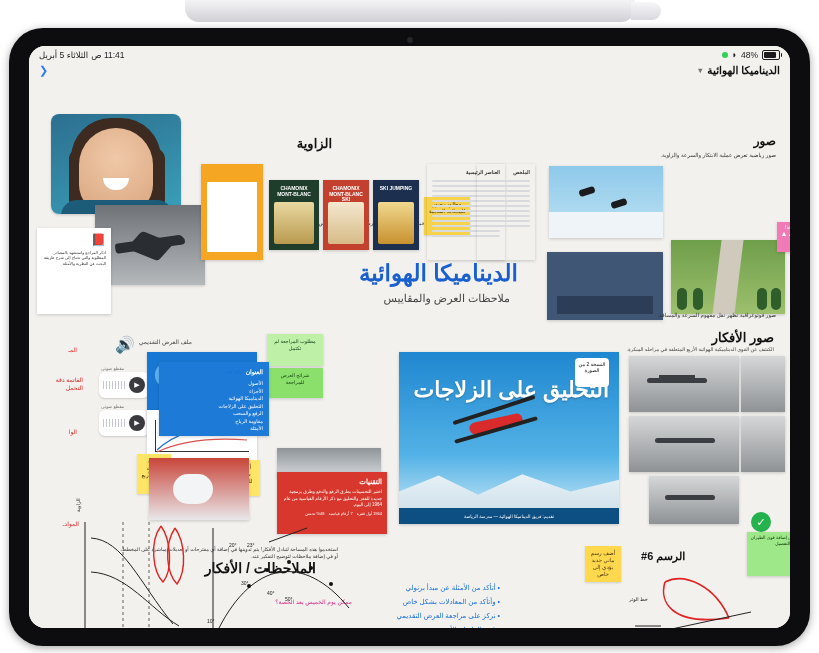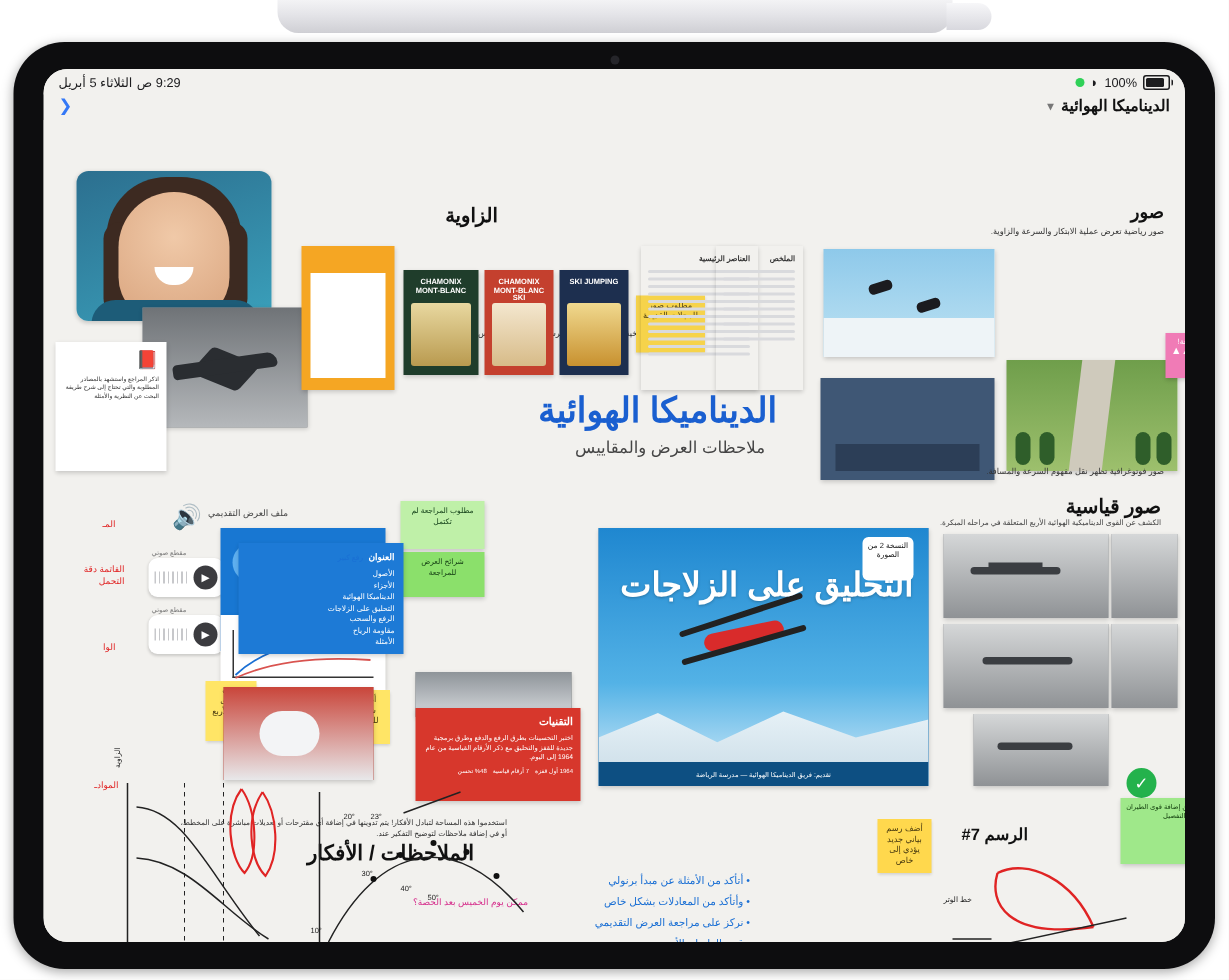--- a/index.html
+++ b/index.html
@@ -214,26 +214,26 @@
 
   <div class="device">
     <div class="camera"></div>
     <div class="screen">
 
       <div class="statusbar">
         <div class="sb-right">
           <span class="batt">
               <i></i>
             </span>
-          <span>100%</span>
+          <span>48%</span>
           <span class="wifi">◗</span>
           <span class="green-dot"></span>
         </div>
         <div class="sb-left">
-          <span>9:29 ص</span>
+          <span>11:41 ص</span>
           <span>الثلاثاء 5 أبريل</span>
         </div>
       </div>
 
       <div class="apptitle">
         <span>الديناميكا الهوائية</span>
         <span class="chev">▾</span>
       </div>
       <div class="backbtn">❮</div>
 
@@ -418,21 +418,21 @@
           <div class="jumper">
             <div class="jski1"></div>
               <div class="jbody"></div>
               <div class="jski2"></div>
           </div>
           <div class="title">التحليق على الزلاجات</div>
           <div class="badge">النسخة 2 من الصورة</div>
           <div class="foot">تقديم: فريق الديناميكا الهوائية — مدرسة الرياضة</div>
         </div>
 
-        <div class="histtitle">صور قياسية</div>
+        <div class="histtitle">صور الأفكار</div>
         <div class="histsub">الكشف عن القوى الديناميكية الهوائية الأربع المتعلقة في مراحله المبكرة.</div>
         <div class="card bw bw1 shadow">
             <div class="bwsky"></div>
             <div class="bwplane"></div>
             <div class="bwwing"></div>
           </div>
         <div class="card bw bw2 shadow">
             <div class="bwsky"></div>
           </div>
         <div class="card bw bw3 shadow">
@@ -484,21 +484,21 @@
         <div class="glabel" style="left:218px;top:462px;color:#222;">23°</div>
         <div class="glabel" style="left:212px;top:500px;color:#222;">30°</div>
         <div class="glabel" style="left:238px;top:510px;color:#222;">40°</div>
         <div class="glabel" style="left:256px;top:516px;color:#222;">50°</div>
         <div class="glabel" style="left:178px;top:538px;color:#222;">10°</div>
         <div class="hw" style="left:18px;top:266px;width:30px;">المـ</div>
         <div class="hw" style="left:14px;top:296px;width:40px;">القاتمة دقة التحمل</div>
         <div class="hw" style="left:18px;top:348px;width:30px;">الوا</div>
         <div class="hw" style="left:10px;top:440px;width:40px;">الموادـ</div>
 
-        <div class="drawtitle">الرسم 7#</div>
+        <div class="drawtitle">الرسم 6#</div>
         <svg style="position:absolute;left:596px;top:482px;width:150px;height:100px;">
           <path d="M40 20 C60 10 90 24 104 56" stroke="#e02424" fill="none" stroke-width="1.6"></path>
           <path d="M40 20 C34 40 46 64 104 56" stroke="#e02424" fill="none" stroke-width="1.6"></path>
           <path d="M14 74 L126 50" stroke="#222" stroke-width="1"></path>
           <path d="M10 64 L36 64" stroke="#222" stroke-width="1"></path>
         </svg>
         <div style="position:absolute;left:600px;top:516px;font-size:5px;color:#222;direction:rtl;">خط الوتر</div>
 
         <div class="card greennote shadow">يمكن إضافة قوى الطيران هنا بالتفصيل</div>
 

